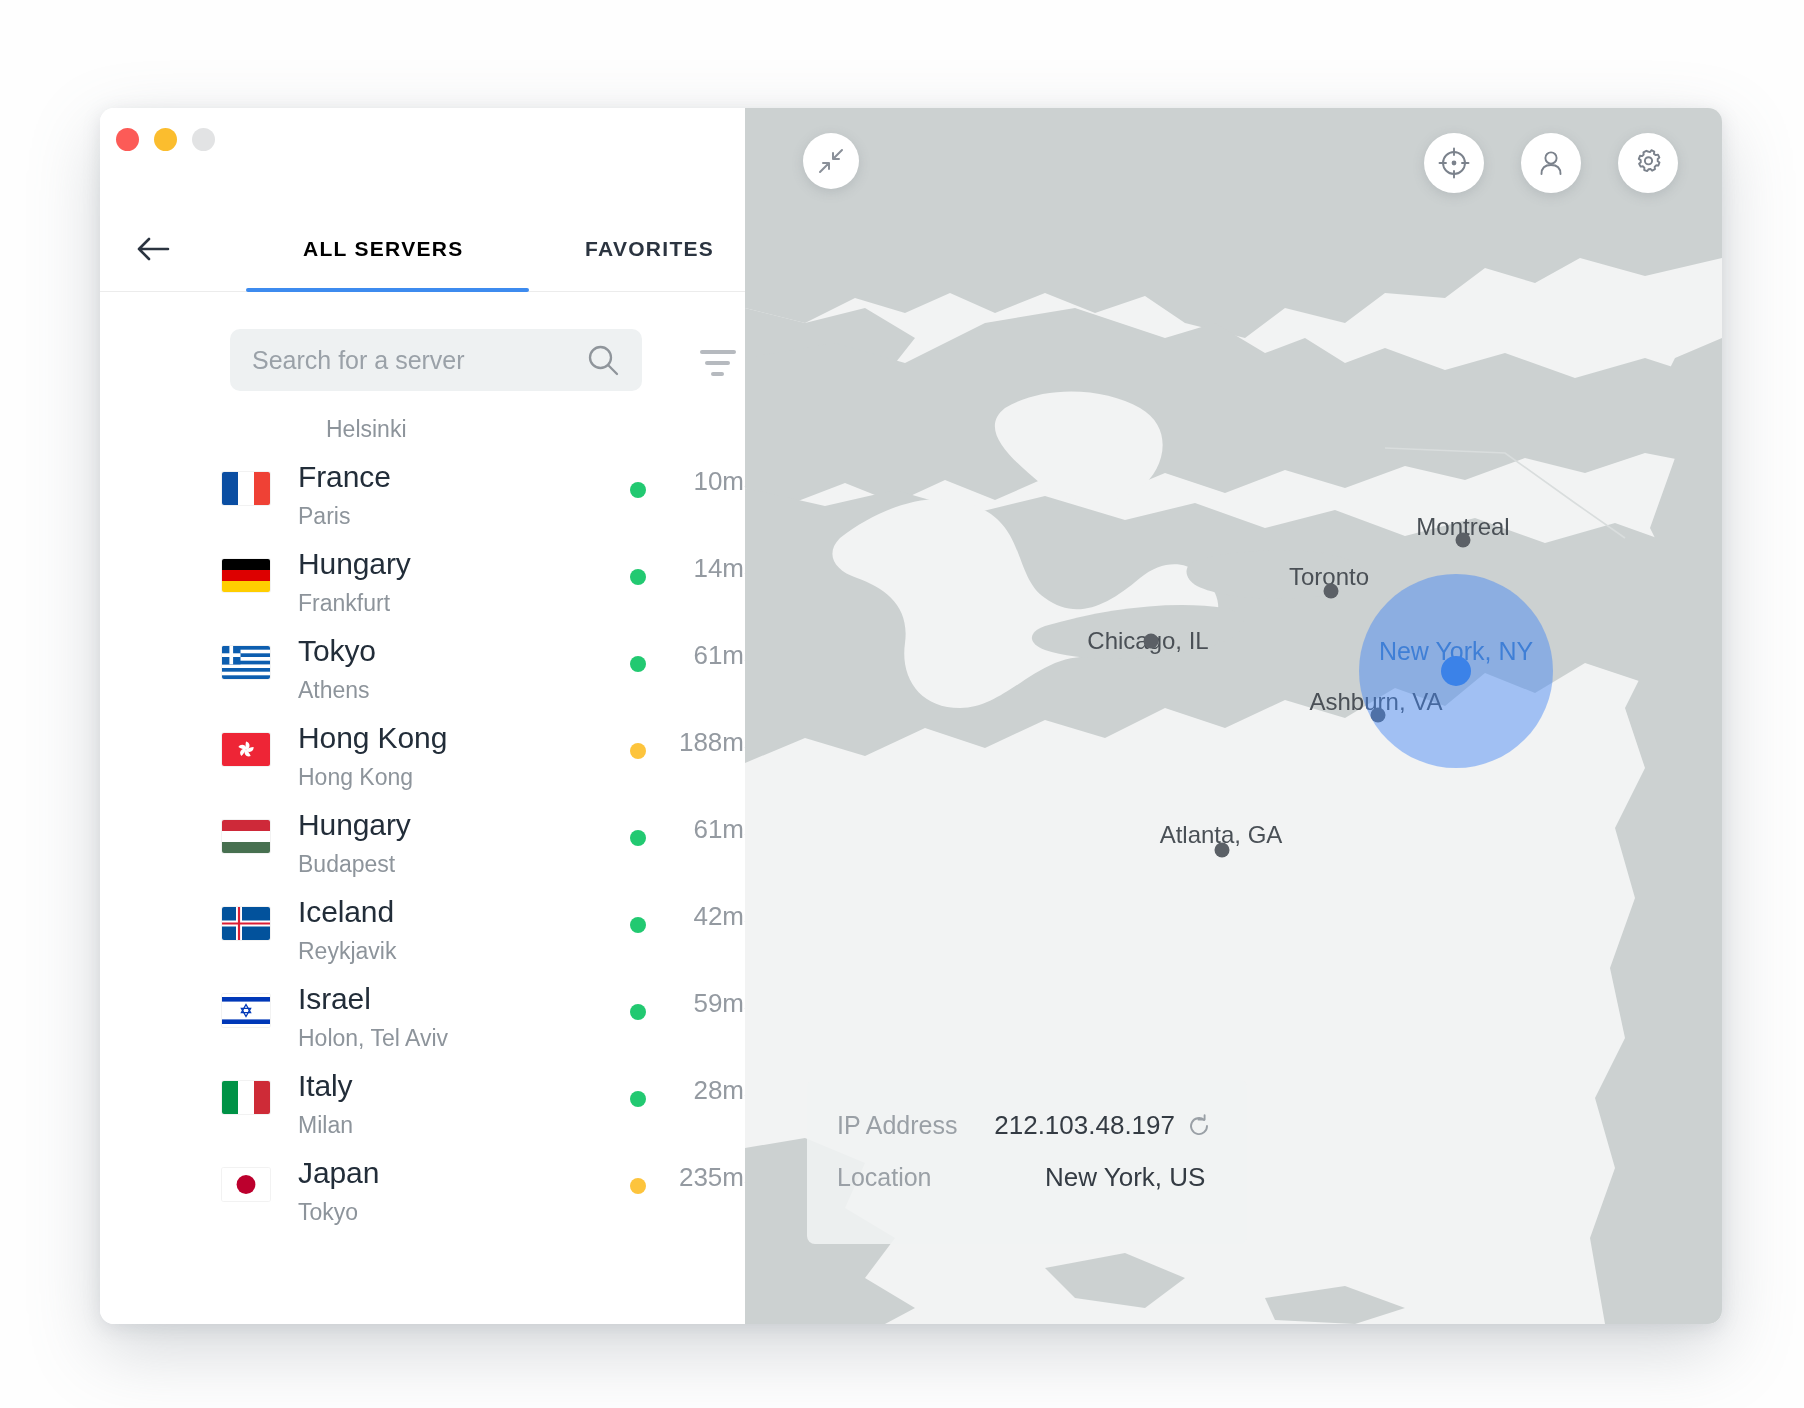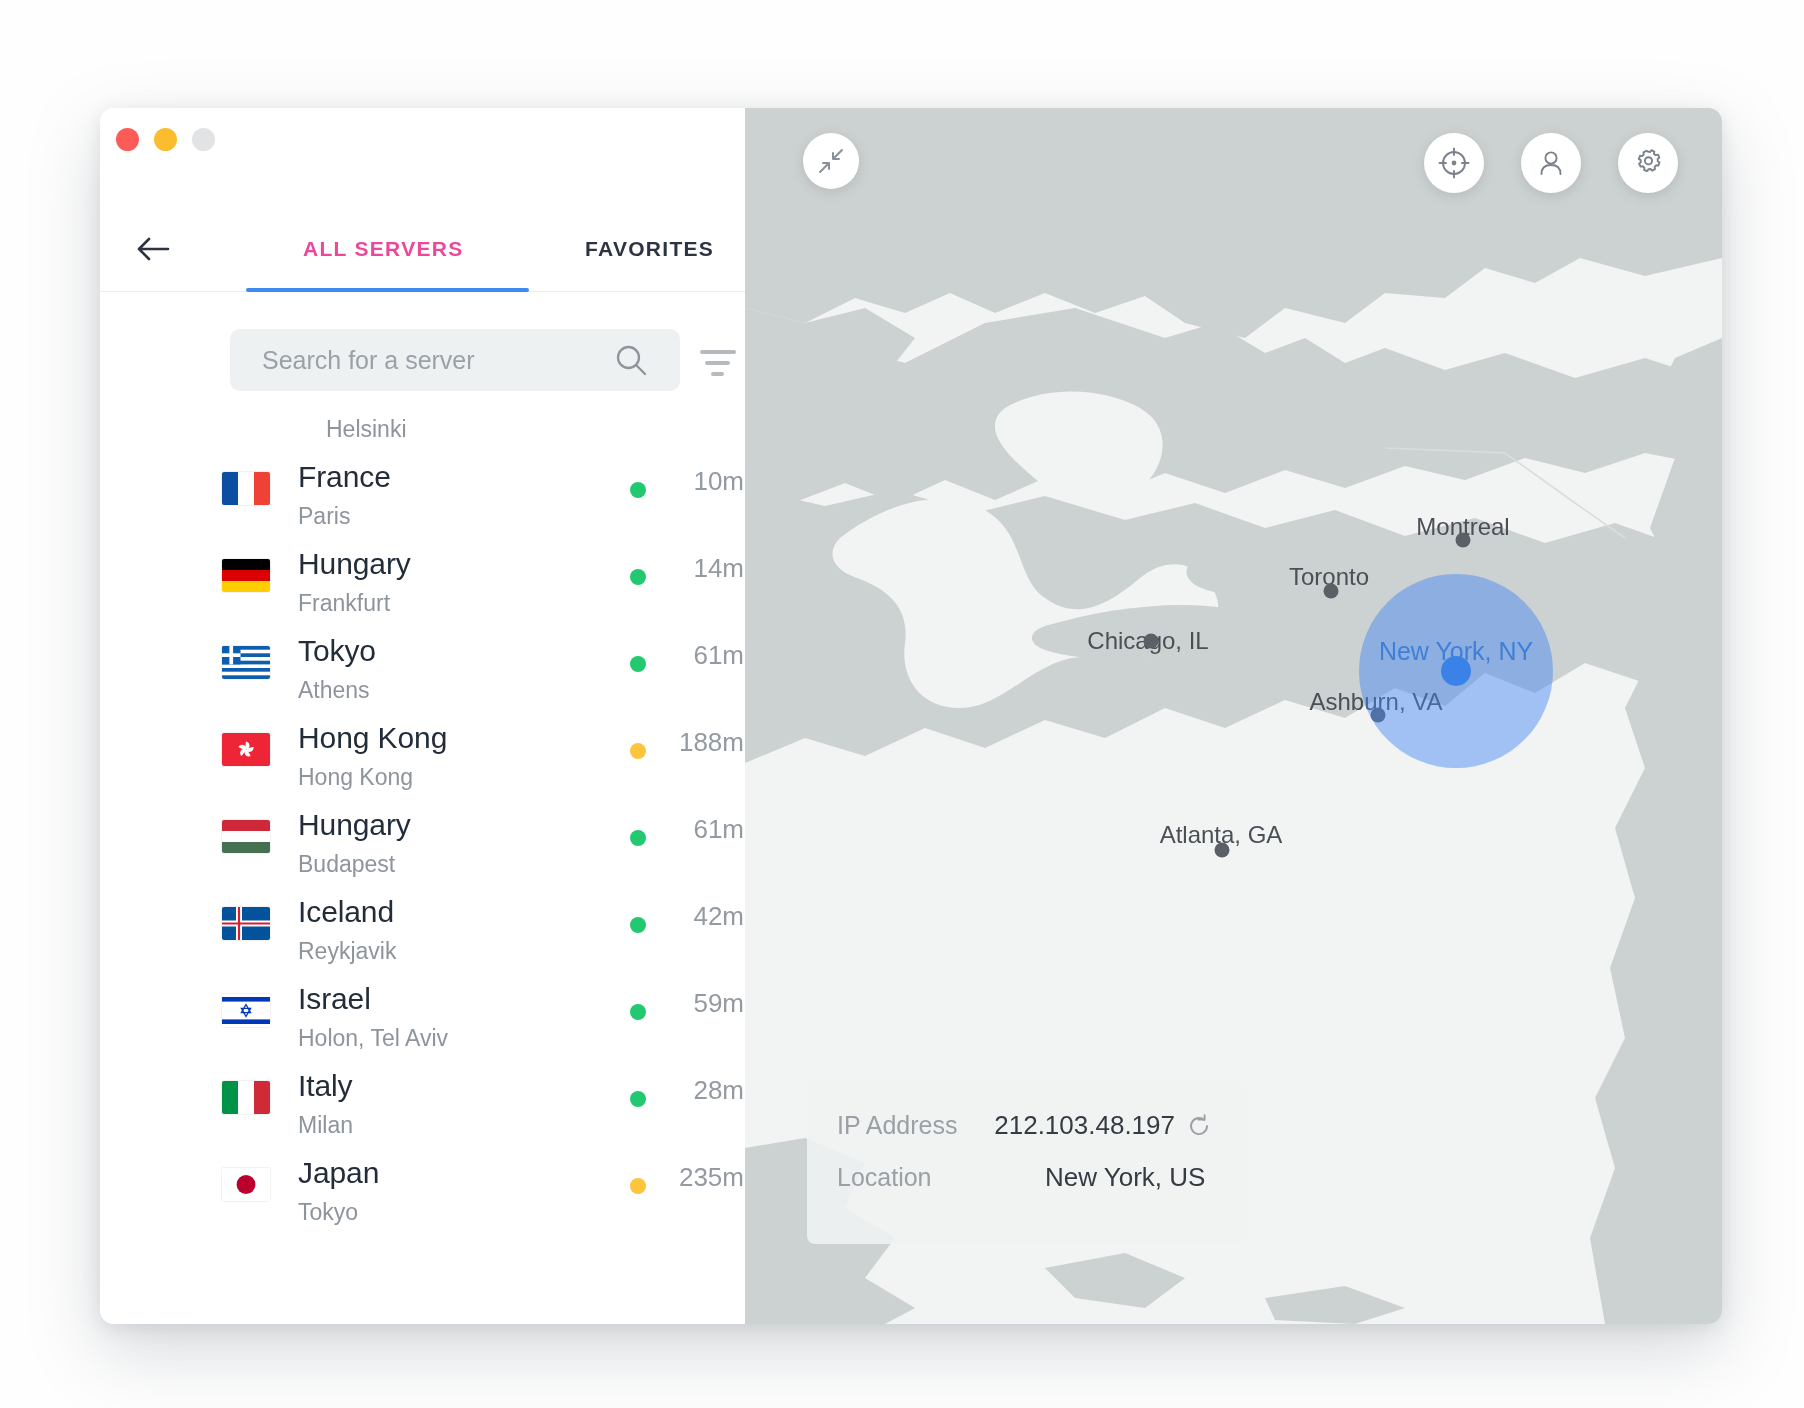--- a/index.html
+++ b/index.html
@@ -44,38 +44,38 @@
     display: flex; align-items: center;
     border-bottom: 1px solid #ececec;
   }
   .back-btn {
     position: absolute; left: 33px; top: 50%; transform: translateY(-50%);
     width: 40px; height: 40px; display: flex; align-items: center; justify-content: center;
     cursor: pointer; background: none; border: none;
   }
   .tab {
     font-size: 21px; letter-spacing: 1.3px; font-weight: 600;
-    color: #ec4899; cursor: pointer; background: none; border: none;
+    color: #000000; cursor: pointer; background: none; border: none;
     font-family: "Liberation Sans", sans-serif;
     position: absolute; top: 50%; transform: translateY(-50%);
   }
   .tab.t1 { left: 203px; }
   .tab.t2 { left: 485px; color: #2b3440; }
   .tab-underline {
     position: absolute; left: 146px; bottom: -1px; width: 283px; height: 4px;
     background: #3d8bef; border-radius: 2px;
   }
 
   
   .search-row { position: absolute; left: 0; top: 198px; width: 645px; height: 110px; }
   .search-box {
     position: absolute; left: 130px; top: 23px;
-    width: 450px; height: 62px;
+    width: 412px; height: 62px;
     background: #eef1f2; border-radius: 10px;
-    display: flex; align-items: center; padding: 0 32px;
+    display: flex; align-items: center; padding: 0 22px;
   }
   .search-input {
     flex: 1; border: none; outline: none; background: transparent;
     font-size: 25px; color: #60676e;
     font-family: "Liberation Sans", sans-serif;
   }
   .search-input::placeholder { color: #9aa1a8; }
   .filter-btn {
     position: absolute; left: 600px; top: 40px;
     width: 46px; height: 34px; cursor: pointer;

